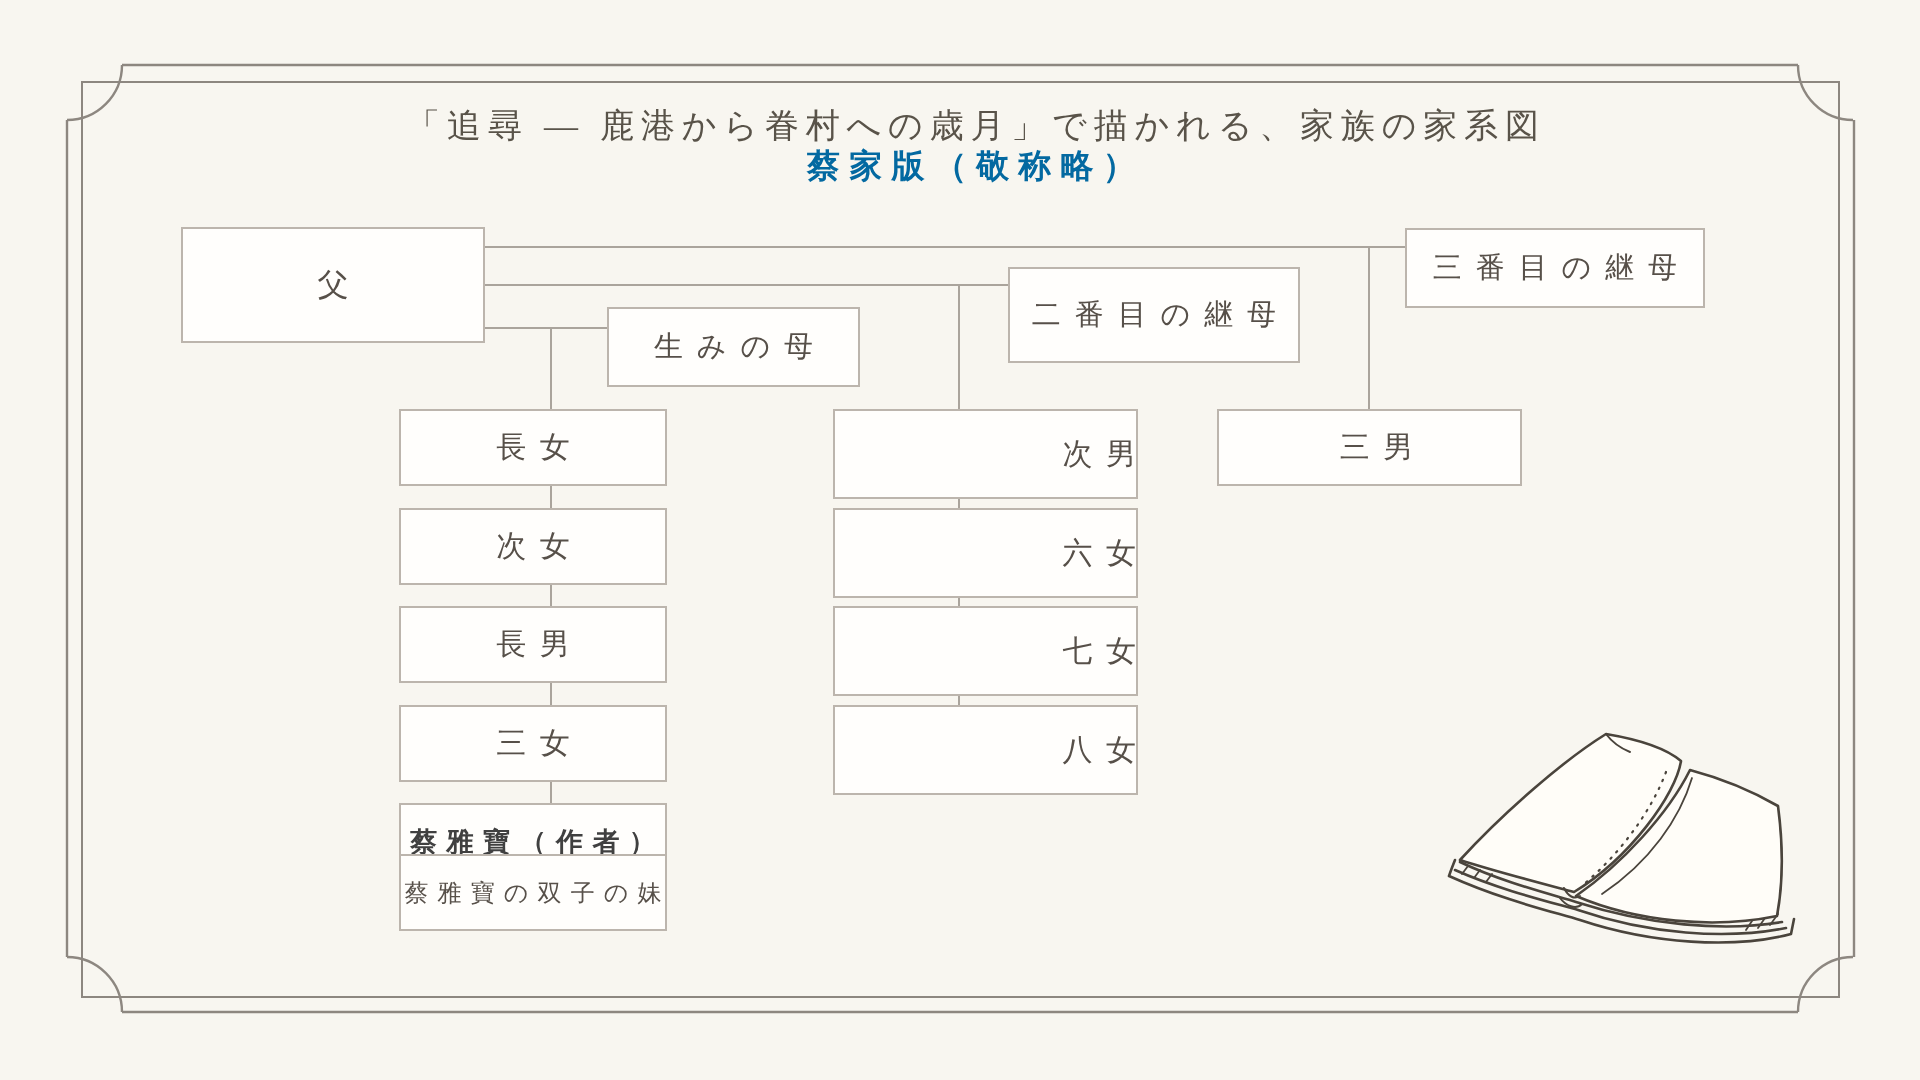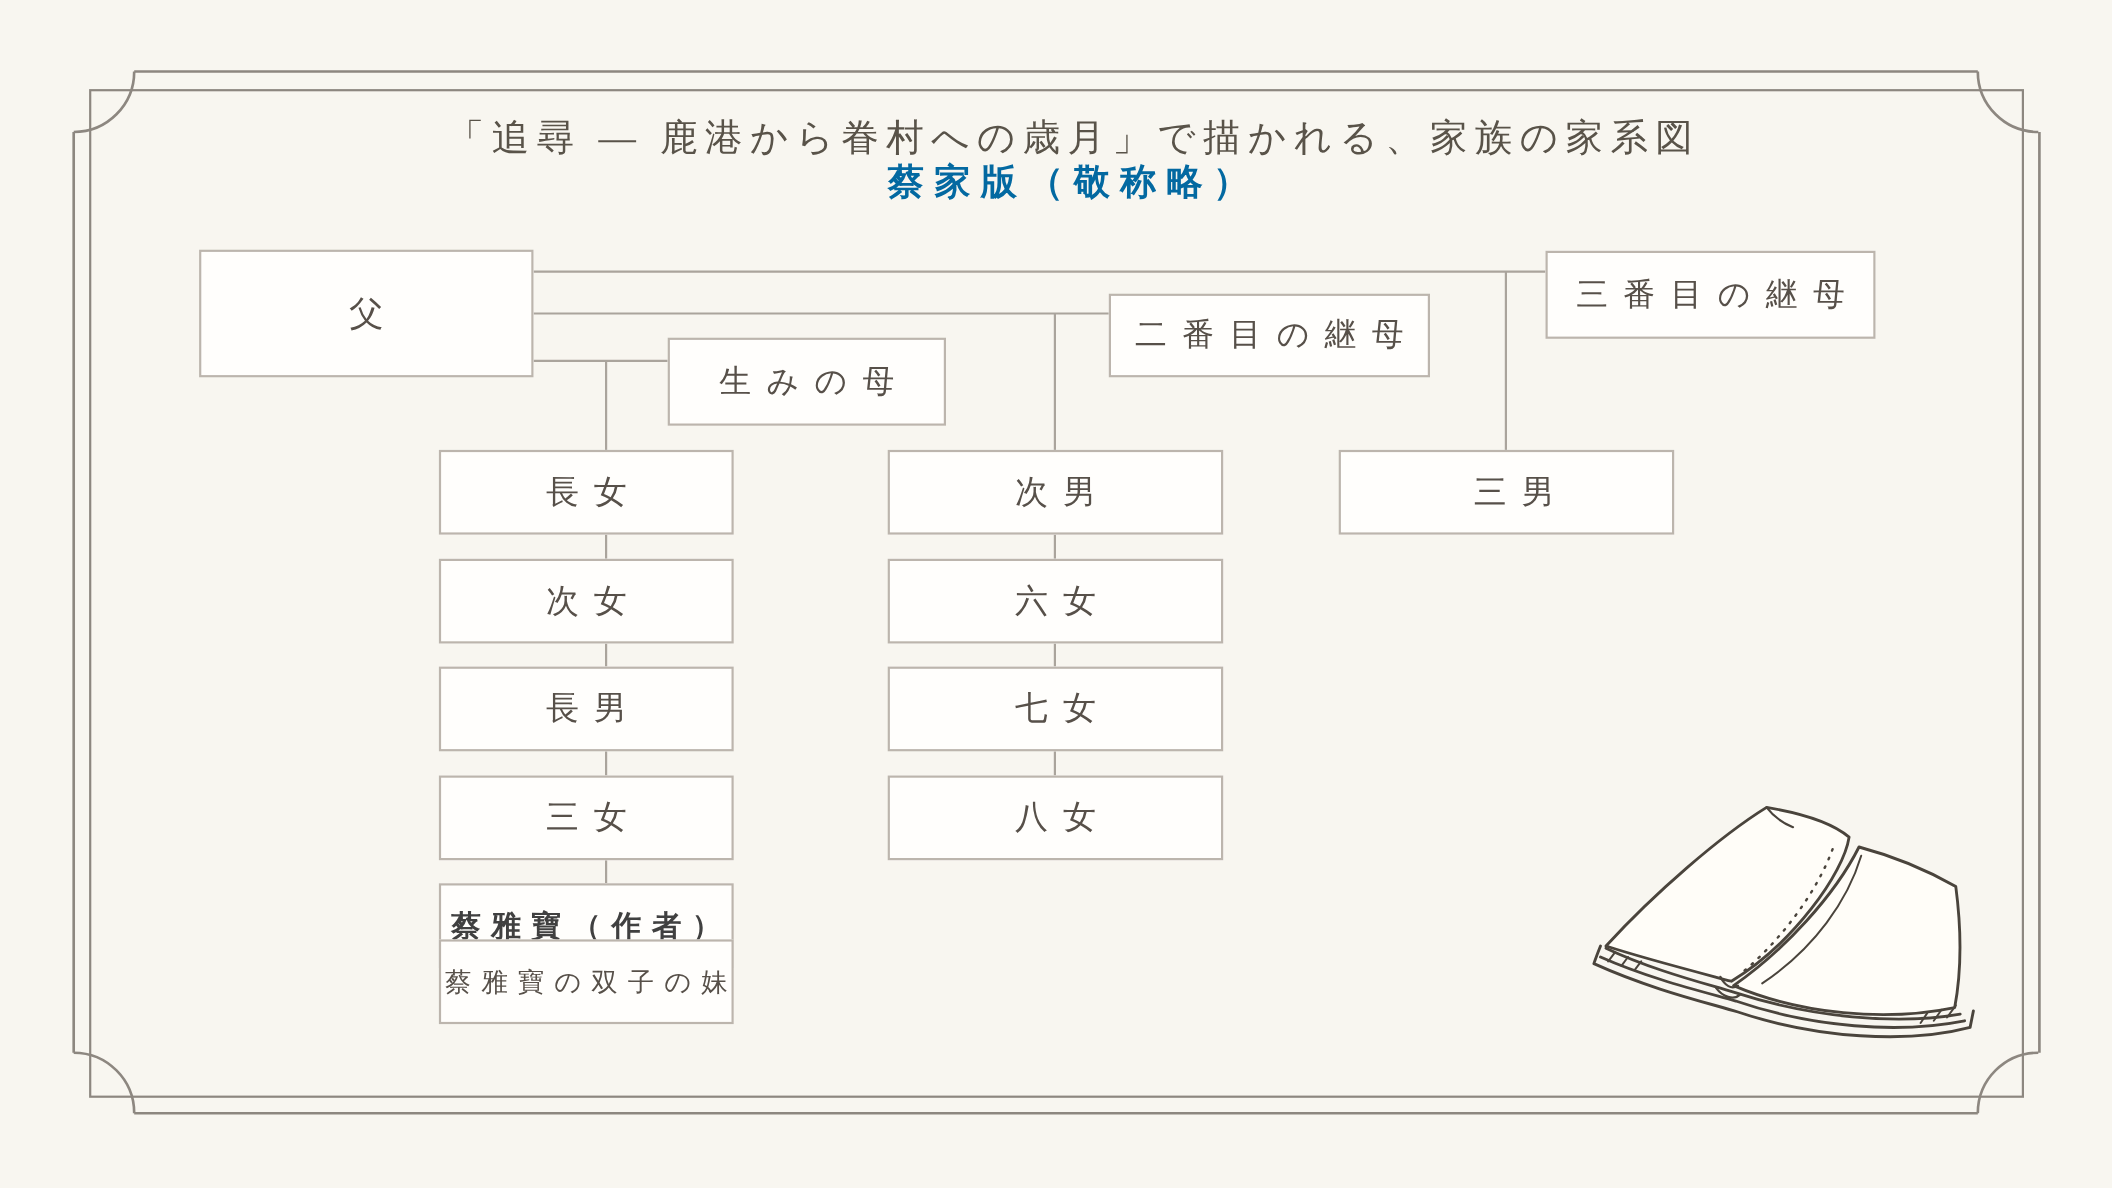--- a/index.html
+++ b/index.html
@@ -18,24 +18,24 @@
     display:flex;align-items:center;justify-content:center;box-sizing:border-box;
   }
   .lbl{font-size:30px;letter-spacing:.45em;margin-right:-.45em;white-space:nowrap;color:#575049;}
   .father .lbl{font-size:31px;}
   .sp .lbl{font-size:29px;letter-spacing:.48em;margin-right:-.48em;}
   .boldbox .lbl{font-weight:bold;font-size:27px;letter-spacing:.35em;margin-right:-.35em;color:#404040;}
   .smallbox .lbl{font-size:24px;letter-spacing:.38em;margin-right:-.38em;}
   
   .n-father{left:181px;top:227px;width:304px;height:116px;}
   .n-m1{left:607px;top:307px;width:253px;height:80px;}
-  .n-m2{left:1008px;top:267px;width:292px;height:76px;}
+  .n-m2{left:1008px;top:267px;width:292px;height:96px;}
   .n-m3{left:1405px;top:228px;width:300px;height:80px;}
   .c1{left:399px;width:268px;height:77px;}
-  .c2{left:807px;width:305px;height:77px;}
+  .c2{left:833px;width:305px;height:90px;justify-content:flex-end;}
   .c3{left:1217px;width:305px;height:77px;padding-left:14px;}
   .r1{top:409px;}.r2{top:508px;}.r3{top:606px;}.r4{top:705px;}.r5{top:803px;}.r6{top:854px;}
 </style>
 </head>
 <body>
 
 <svg class="backdrop" viewBox="0 0 1920 1080">
 
   <g fill="none" stroke="#8d8780">
     <rect x="82" y="82" width="1757" height="915" stroke-width="2"></rect>

